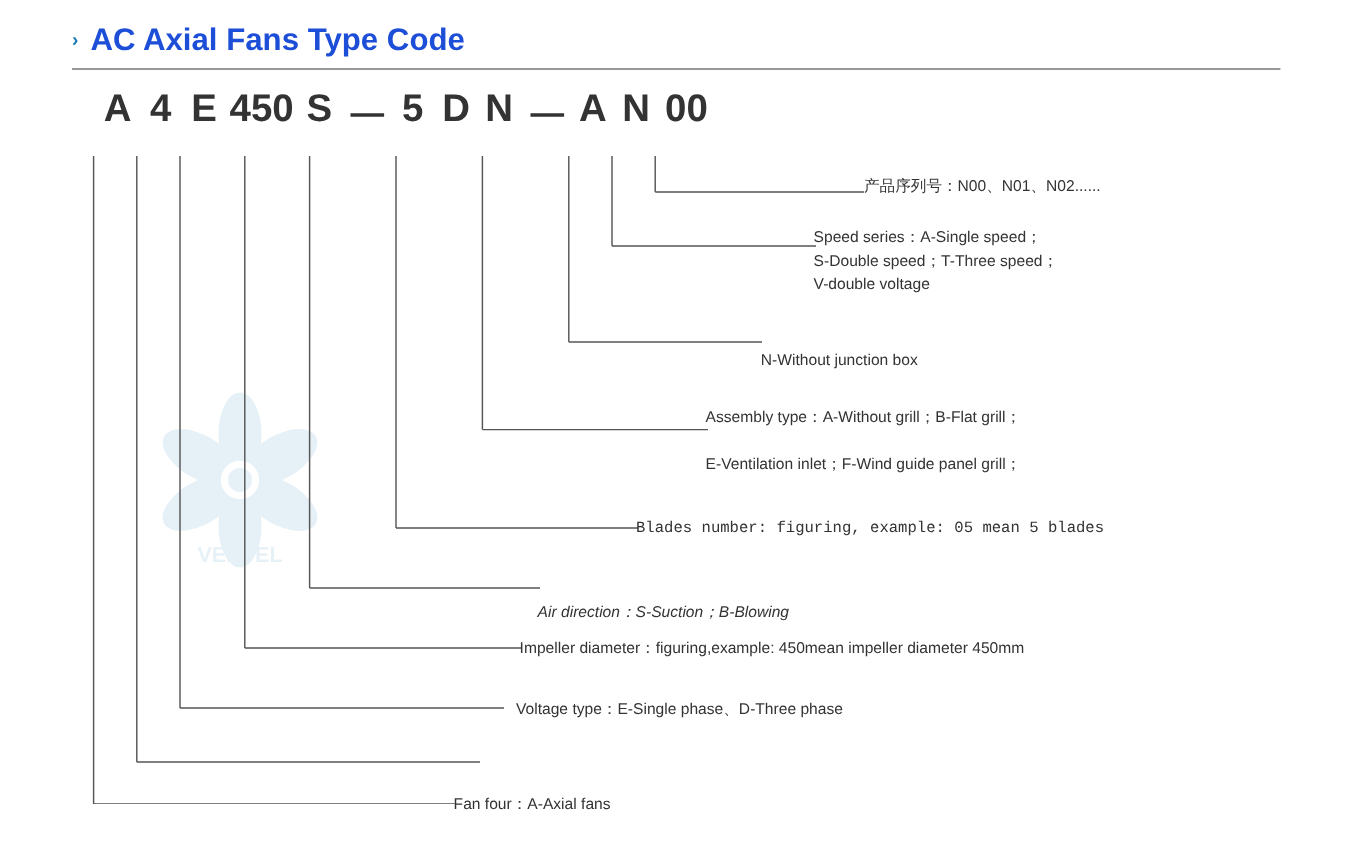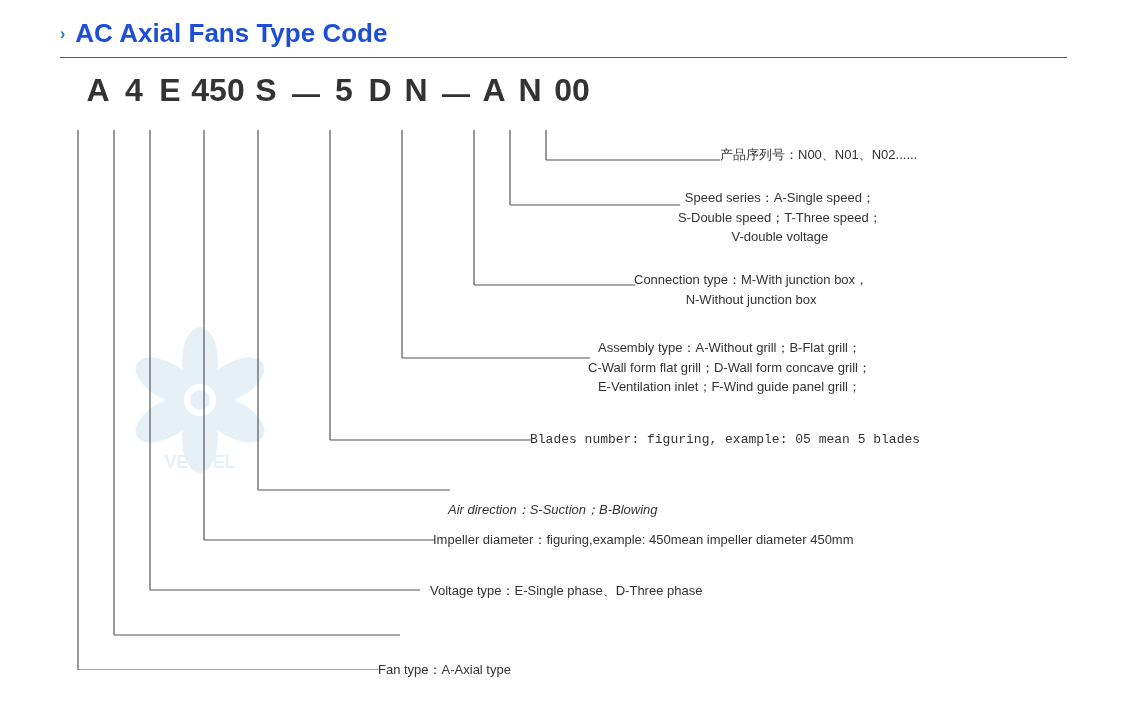--- a/index.html
+++ b/index.html
@@ -88,21 +88,21 @@
 
     
     .annotation {
       position: absolute;
       z-index: 2;
       font-size: 13px;
       color: #333;
       line-height: 1.5;
     }
     .annotation.right {
-      text-align: center;
+      text-align: left;
     }
 
     
     .fan-logo {
       position: absolute;
       left: 50px;
       top: 210px;
       width: 180px;
       height: 180px;
       opacity: 0.1;
@@ -197,27 +197,27 @@
       <span>产品序列号：N00、N01、N02......</span>
     </div>
 
     <div class="annotation right" style="left: 618px; top: 88px;">
       <span>Speed series：A-Single speed；</span><br>
       <span>S-Double speed；T-Three speed；</span><br>
       <span>V-double voltage</span>
     </div>
 
     <div class="annotation right" style="left: 574px; top: 170px;">
-      <span>Connection type：M-With junction box，</span><br>
+      <br>
       <span>N-Without junction box</span>
     </div>
 
     <div class="annotation right" style="left: 528px; top: 238px;">
       <span>Assembly type：A-Without grill；B-Flat grill；</span><br>
-      <span>C-Wall form flat grill；D-Wall form concave grill；</span><br>
+      <br>
       <span>E-Ventilation inlet；F-Wind guide panel grill；</span><br>
     </div>
 
     <div class="annotation right" style="left: 470px; top: 330px; font-family: Liberation Mono, monospace;">
       <span>Blades number: figuring, example: 05 mean 5 blades</span>
     </div>
 
     <div class="annotation right" style="left: 388px; top: 400px; font-style: italic;">
       <span>Air direction：S-Suction；B-Blowing</span>
     </div>
@@ -225,18 +225,18 @@
     <div class="annotation right" style="left: 373px; top: 430px;">
       <span>Impeller diameter：figuring,example: 450mean impeller diameter 450mm</span>
     </div>
 
     <div class="annotation right" style="left: 370px; top: 481px;">
       <span>Voltage type：E-Single phase、D-Three phase</span>
     </div>
 
 
     <div class="annotation right" style="left: 318px; top: 560px;">
-      <span>Fan type：A-Axial type</span>
+      <span>Fan four：A-Axial fans</span>
     </div>
 
   </div>
 
 </div>
 
 </body></html>

